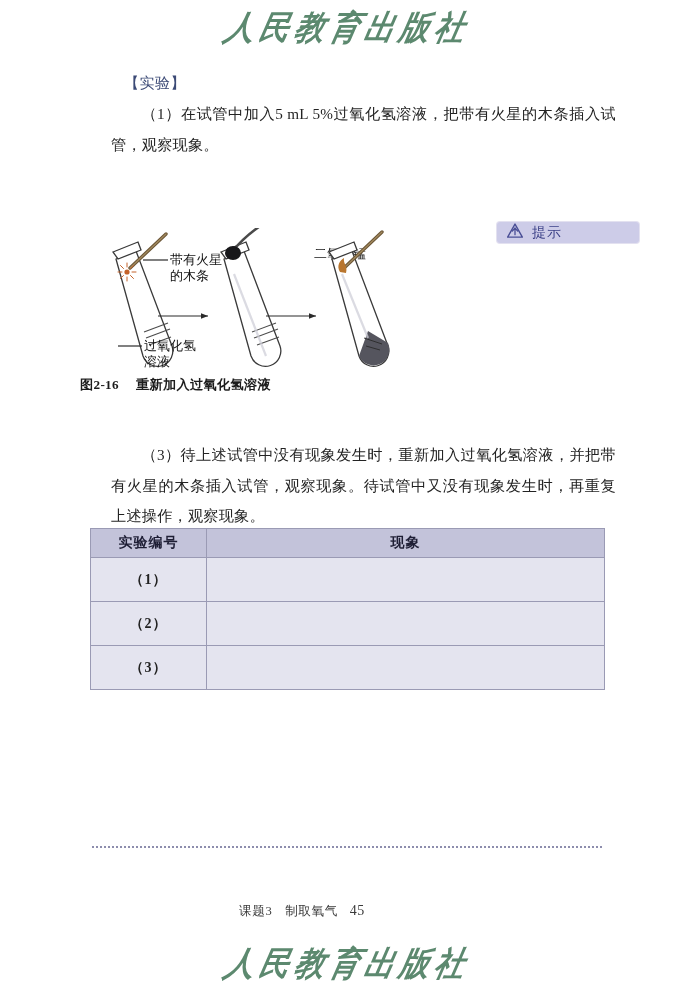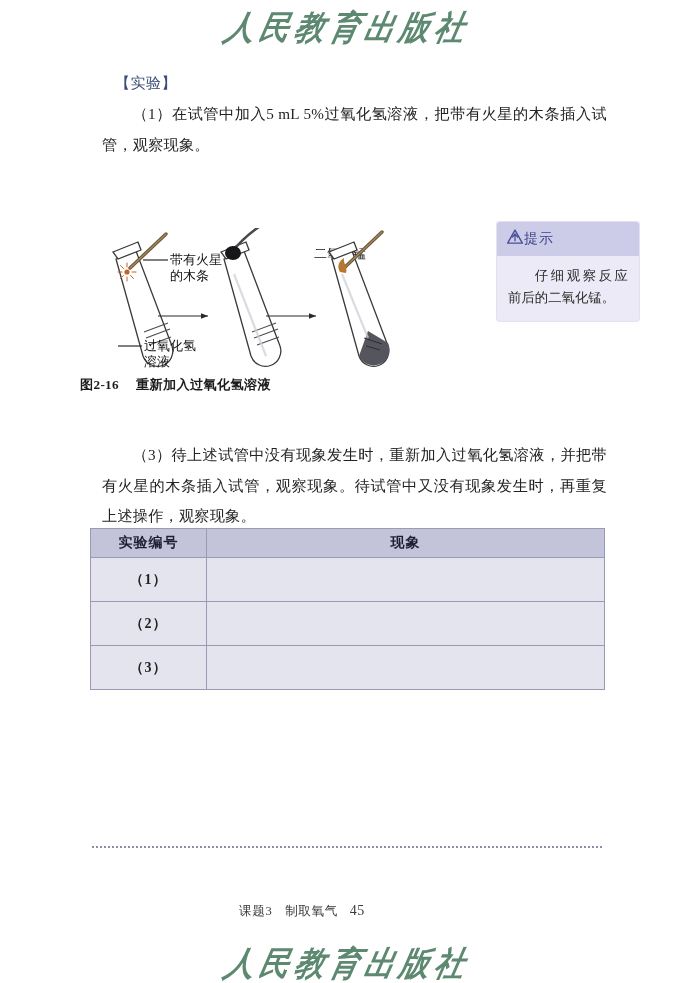--- a/index.html
+++ b/index.html
@@ -39,21 +39,21 @@
     font-style: italic;
     letter-spacing: 5px;
     color: #4f7f63;
     transform: skewX(-12deg) scaleY(1.12);
     opacity: .92;
   }
 
   
   .content {
     position: absolute;
-    left: 102px;
+    left: 111px;
     top: 68px;
     width: 505px;
   }
   .sec-head {
     color: #3c4a76;
     font-size: 15px;
     line-height: 30px;
     letter-spacing: .5px;
     margin: 0 0 1px 13px;
     font-family: "Liberation Serif", "DejaVu Serif", serif;
@@ -93,26 +93,26 @@
     position: absolute;
     left: 497px;
     top: 222px;
     width: 142px;
     border-radius: 3px;
     overflow: hidden;
     background: #eceaf6;
     box-shadow: 0 0 0 1px #e3e1f0;
   }
   .tip-head {
-    height: 34px;
+    height: 21px;
     background: #cdcce8;
     display: flex;
     align-items: center;
     padding-left: 9px;
-    gap: 0;
+    gap: 8px;
   }
   .tip-head .tip-label {
     color: #3a3f86;
     font-size: 14px;
     letter-spacing: 1px;
   }
   .tip-body {
     padding: 9px 11px 12px 11px;
     font-size: 13.4px;
     line-height: 22px;
@@ -271,21 +271,20 @@
     <div class="tip-head">
       <span>
         <svg width="18" height="18" viewBox="0 0 22 22">
           <path d="M11 2.5 L20 18.5 L2 18.5 Z" fill="none" stroke="#4a4f96" stroke-width="1.7" stroke-linejoin="round"></path>
           <path d="M11 7.5 L11 15.5" stroke="#4a4f96" stroke-width="1.6" stroke-linecap="round"></path>
           <path d="M11 7.5 L7.8 11 M11 7.5 L14.2 11" stroke="#4a4f96" stroke-width="1.6" stroke-linecap="round"></path>
         </svg>
       </span>
       <span class="tip-label">提示</span>
     </div>
-    <div class="tip-body">仔细观察反应前后的二氧化锰。</div>
   </div>
 
   <div class="content" style="top:440px;">
     <p class="para indent">（3）待上述试管中没有现象发生时，重新加入过氧化氢溶液，并把带有火星的木条插入试管，观察现象。待试管中又没有现象发生时，再重复上述操作，观察现象。</p>
   </div>
 
   <table class="exp-table">
     <thead>
       <tr>
         <th class="col-num">实验编号</th>

